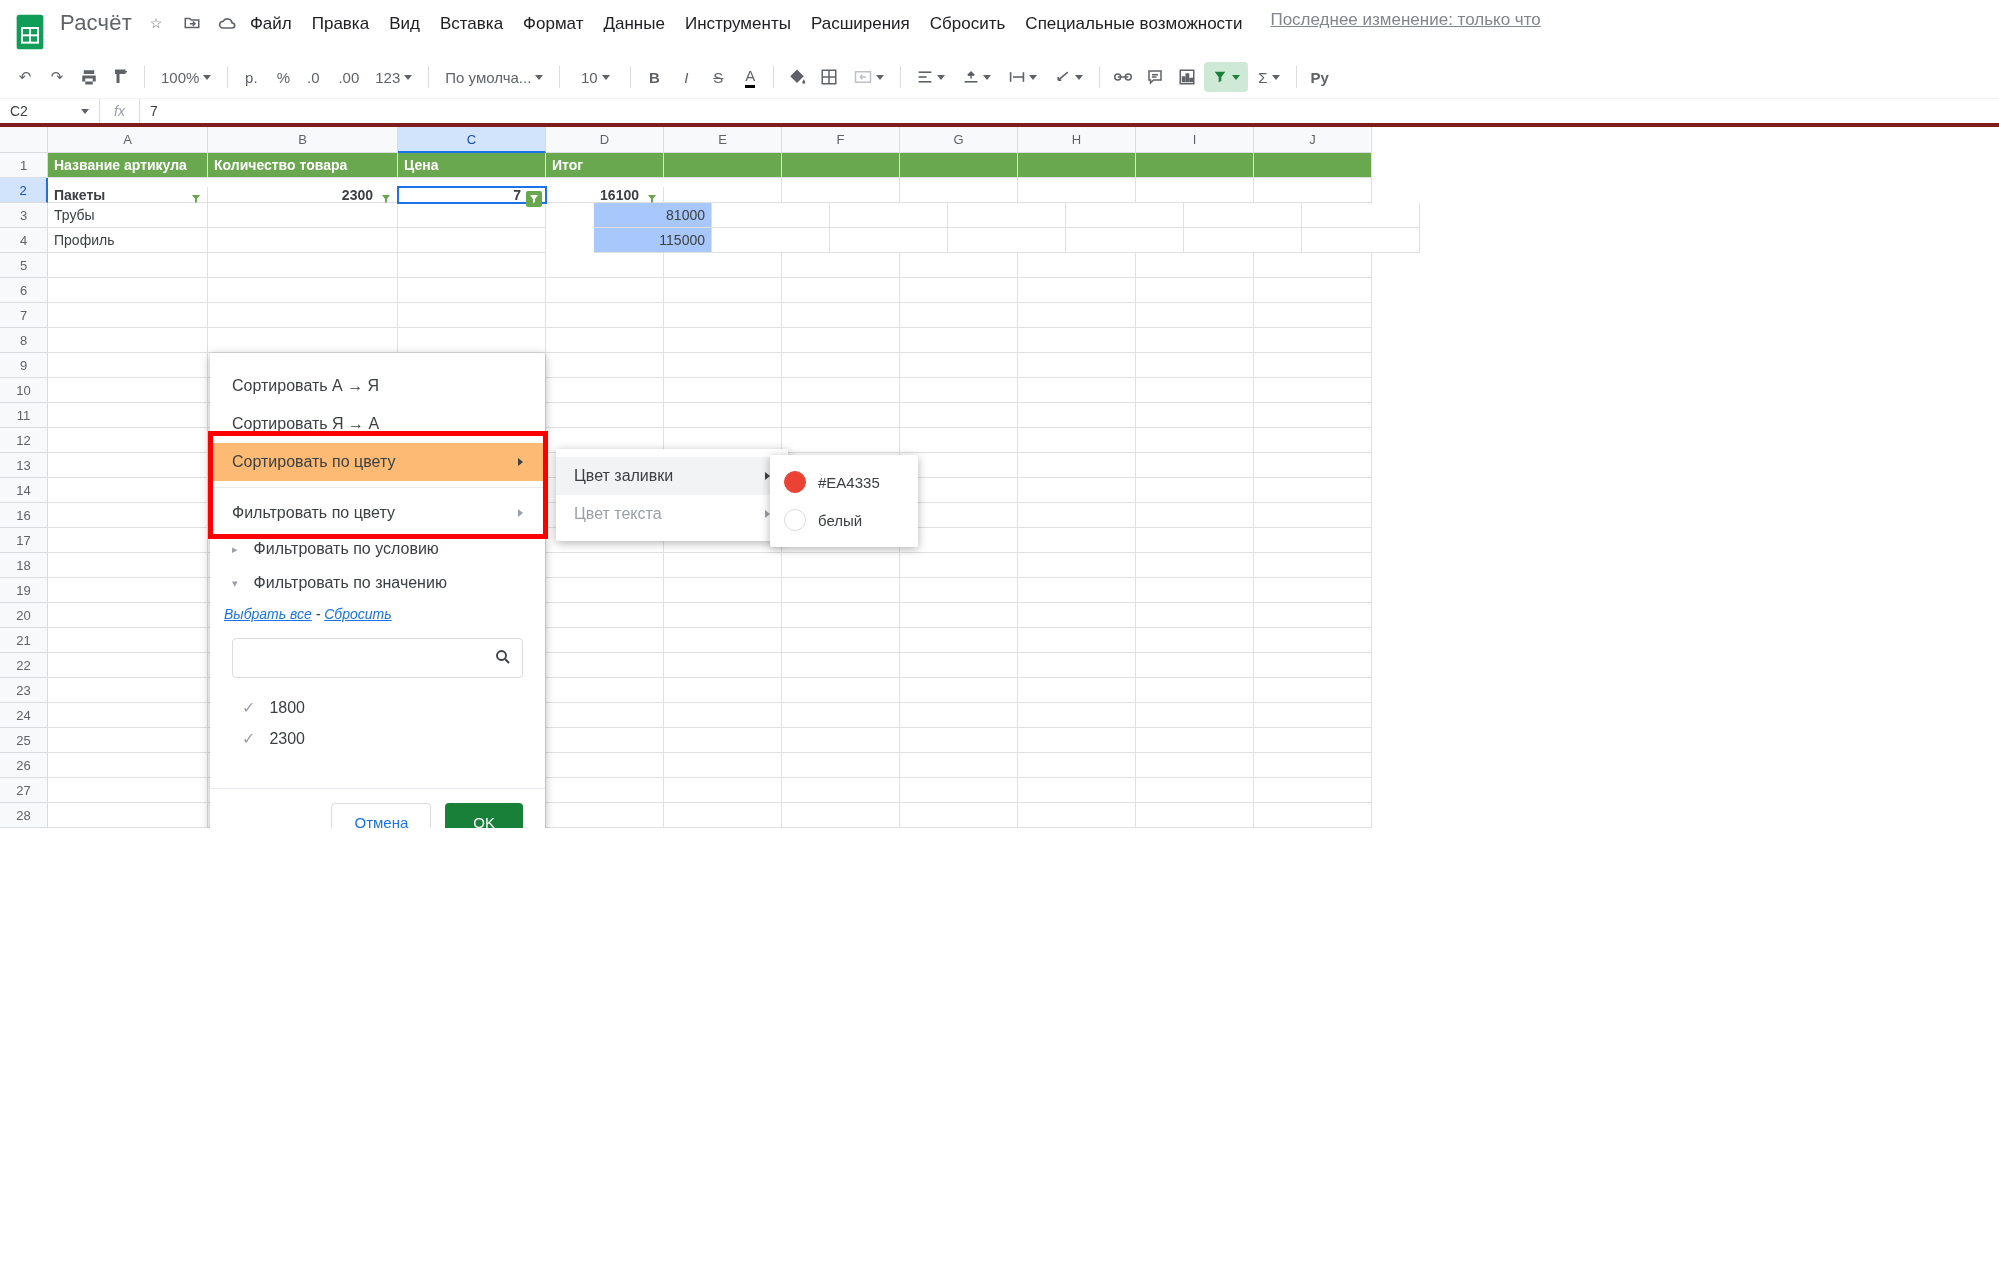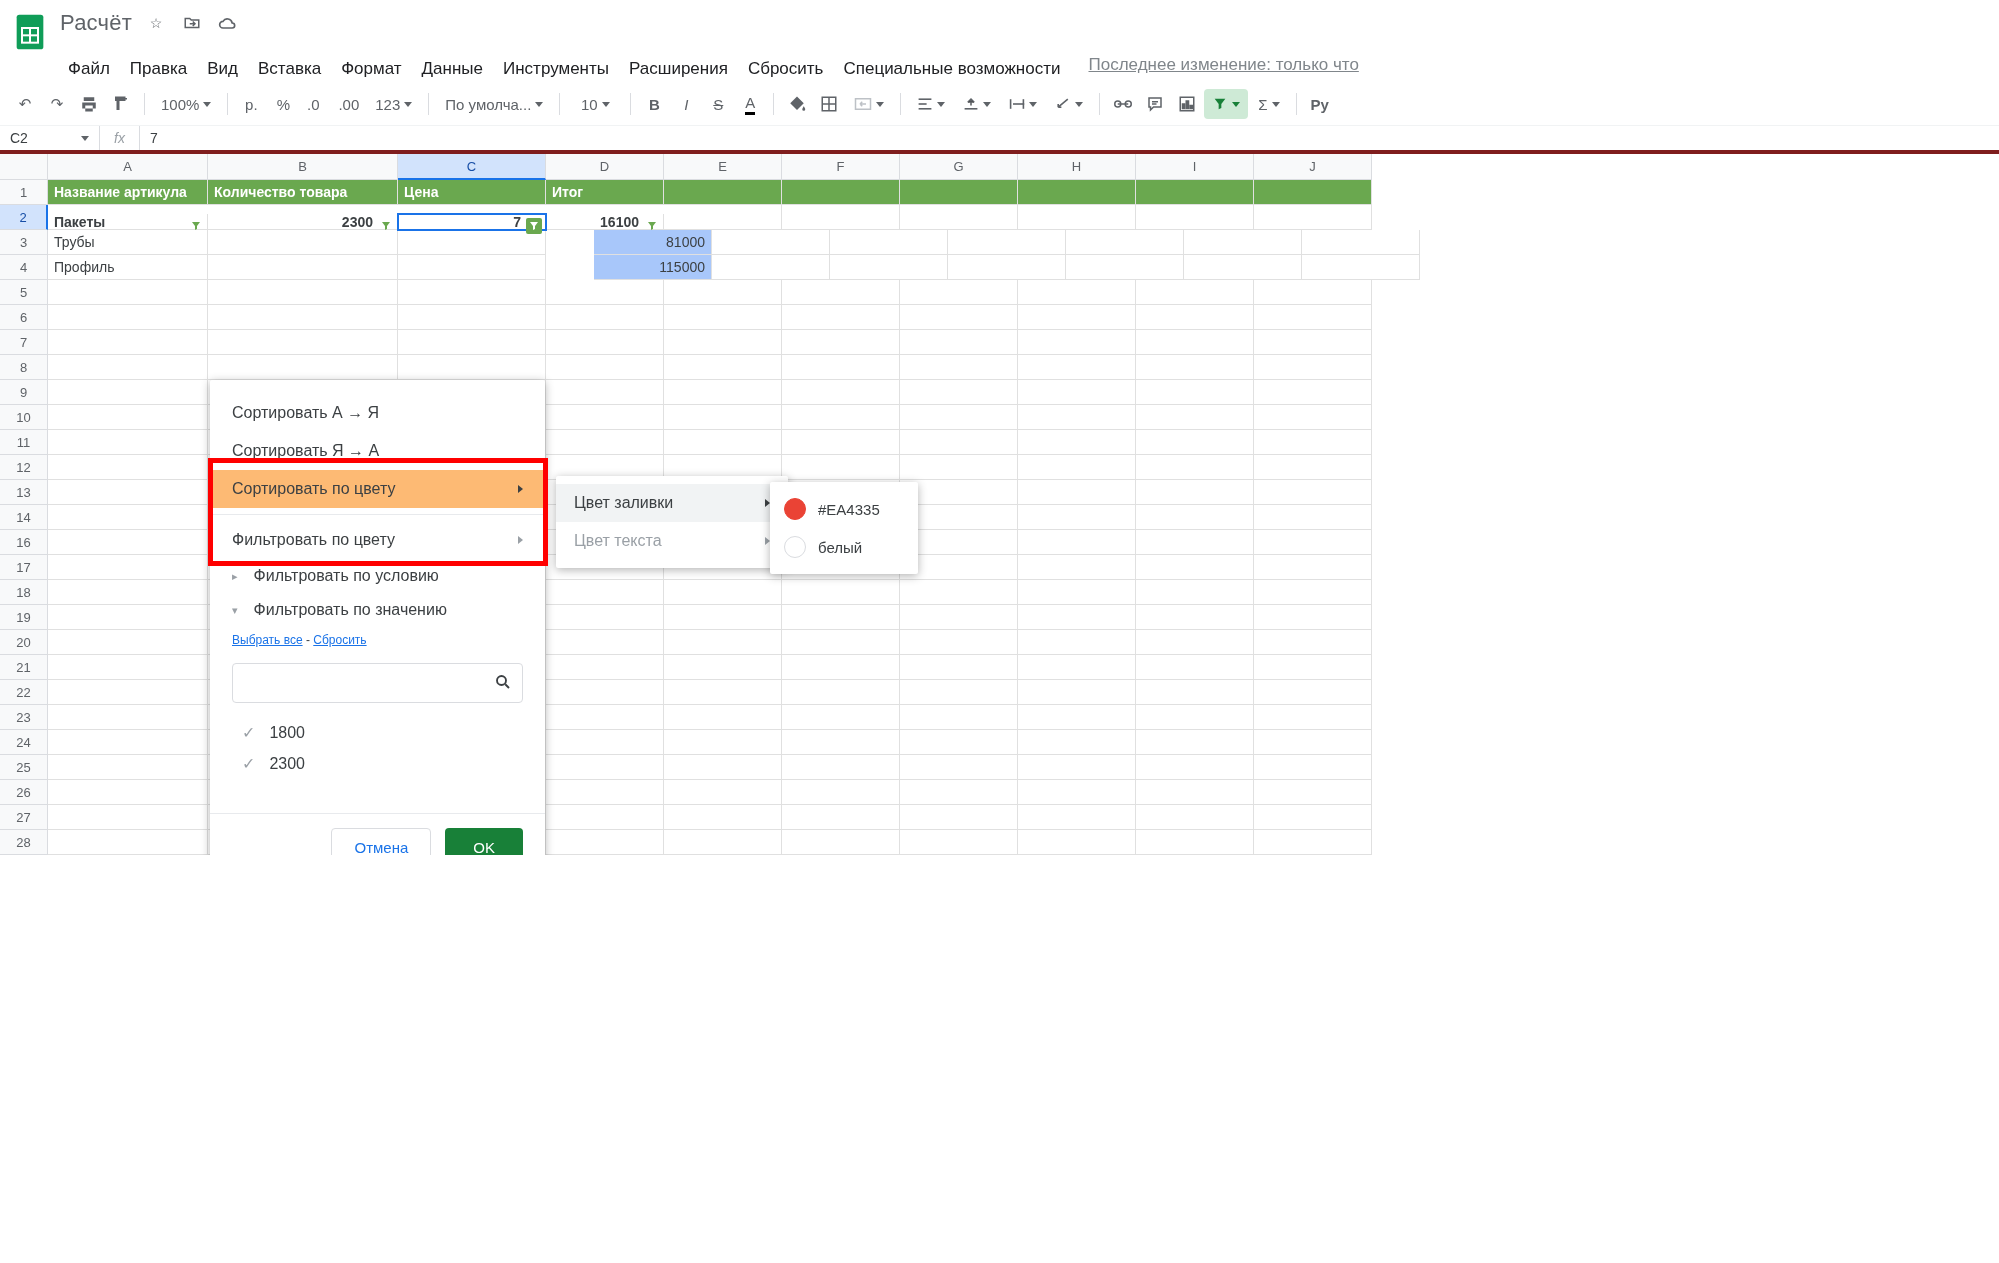--- a/index.html
+++ b/index.html
@@ -1,21 +1,21 @@
 <!DOCTYPE html>
 <html><head>
 <meta charset="utf-8">
 <style>
   * { box-sizing: border-box; margin: 0; padding: 0; }
   body { font-family: Arial, sans-serif; font-size: 14px; color: #3c4043; background: #fff; user-select: none; overflow: hidden; }
   
   .titlebar { display: flex; align-items: flex-start; padding: 8px 12px 0 12px; gap: 12px; }
   .logo { width: 36px; height: 48px; display: flex; align-items: center; justify-content: center; }
   .logo svg { width: 32px; height: 40px; }
-  .title-area { display: flex; flex-direction: column; gap: 15px; }
+  .title-area { display: flex; flex-direction: row; gap: 2px; }
   .title-row { display: flex; align-items: center; gap: 12px; padding: 2px 0; }
   .doc-title { font-size: 22px; color: #5f6368; letter-spacing: 0.2px; }
   .star-btn, .move-btn, .cloud-btn { width: 24px; height: 24px; display:flex; align-items:center; justify-content:center; color:#5f6368; cursor:pointer; }
   .menubar { display: flex; gap: 4px; margin-top: 2px; }
   .menu-item { padding: 4px 8px; font-size: 17px; color: #202124; border-radius: 4px; cursor: pointer; }
   .last-edit { margin-left: 16px; font-size: 17px; color: #80868b; text-decoration: underline; cursor: pointer; }
 
   .toolbar { display: flex; align-items: center; gap: 2px; padding: 6px 10px; border-bottom: 1px solid #f1f3f4; }
   .tb-btn { height: 30px; min-width: 30px; display:flex; align-items:center; justify-content:center; padding: 0 6px; border-radius:4px; cursor:pointer; color:#5f6368; font-size:15px; }
   .tb-sep { width:1px; height:22px; background:#dadce0; margin: 0 6px; }
@@ -47,21 +47,21 @@
 
   
   .cA{width:160px}.cB{width:190px}.cC{width:148px}.cD{width:118px}.cE{width:118px}.cF{width:118px}.cG{width:118px}.cH{width:118px}.cI{width:118px}.cJ{width:118px}
 
   .popup { position:absolute; background:#fff; box-shadow:0 2px 10px rgba(0,0,0,0.3); border-radius:2px; z-index:100; }
   .filter-popup { left:210px; top:226px; width:335px; padding:14px 0; }
   .fp-item { padding:10px 22px; font-size:16px; color:#3c4043; cursor:pointer; display:flex; align-items:center; justify-content:space-between; }
   .fp-item.hl { background:#fdba74; }
   .fp-hr { height:1px; background:#e8eaed; margin:6px 0; }
   .fp-sub-item { padding:8px 22px; font-size:16px; color:#3c4043; display:flex; align-items:center; gap:10px; }
-  .fp-links { padding:6px 22px; font-size:12px; }
+  .fp-links { padding:6px 14px; font-size:14px;font-style:italic; }
   .fp-links a { color:#1a73e8; text-decoration:underline; cursor:pointer; }
   .fp-search { margin:10px 22px; border:1px solid #dadce0; border-radius:4px; height:40px; display:flex; align-items:center; padding:0 10px; }
   .fp-search input { flex:1; border:none; outline:none; font-size:15px; }
   .fp-values { padding:4px 22px; }
   .fp-val { display:flex; align-items:center; gap:14px; padding:6px 10px; font-size:16px; color:#3c4043; }
   .fp-actions { display:flex; gap:14px; justify-content:flex-end; padding:14px 22px 4px 22px; border-top:1px solid #e8eaed; margin-top:30px;}
   .btn-cancel { padding:10px 22px; border:1px solid #dadce0; border-radius:4px; background:#fff; color:#1a73e8; font-size:15px; cursor:pointer; }
   .btn-ok { padding:10px 28px; border:none; border-radius:4px; background:#188038; color:#fff; font-size:15px; cursor:pointer; }
   .red-box { position:absolute; border:5px solid #ff0000; left:208px; top:304px; width:340px; height:108px; z-index:200; pointer-events:none; }
 

